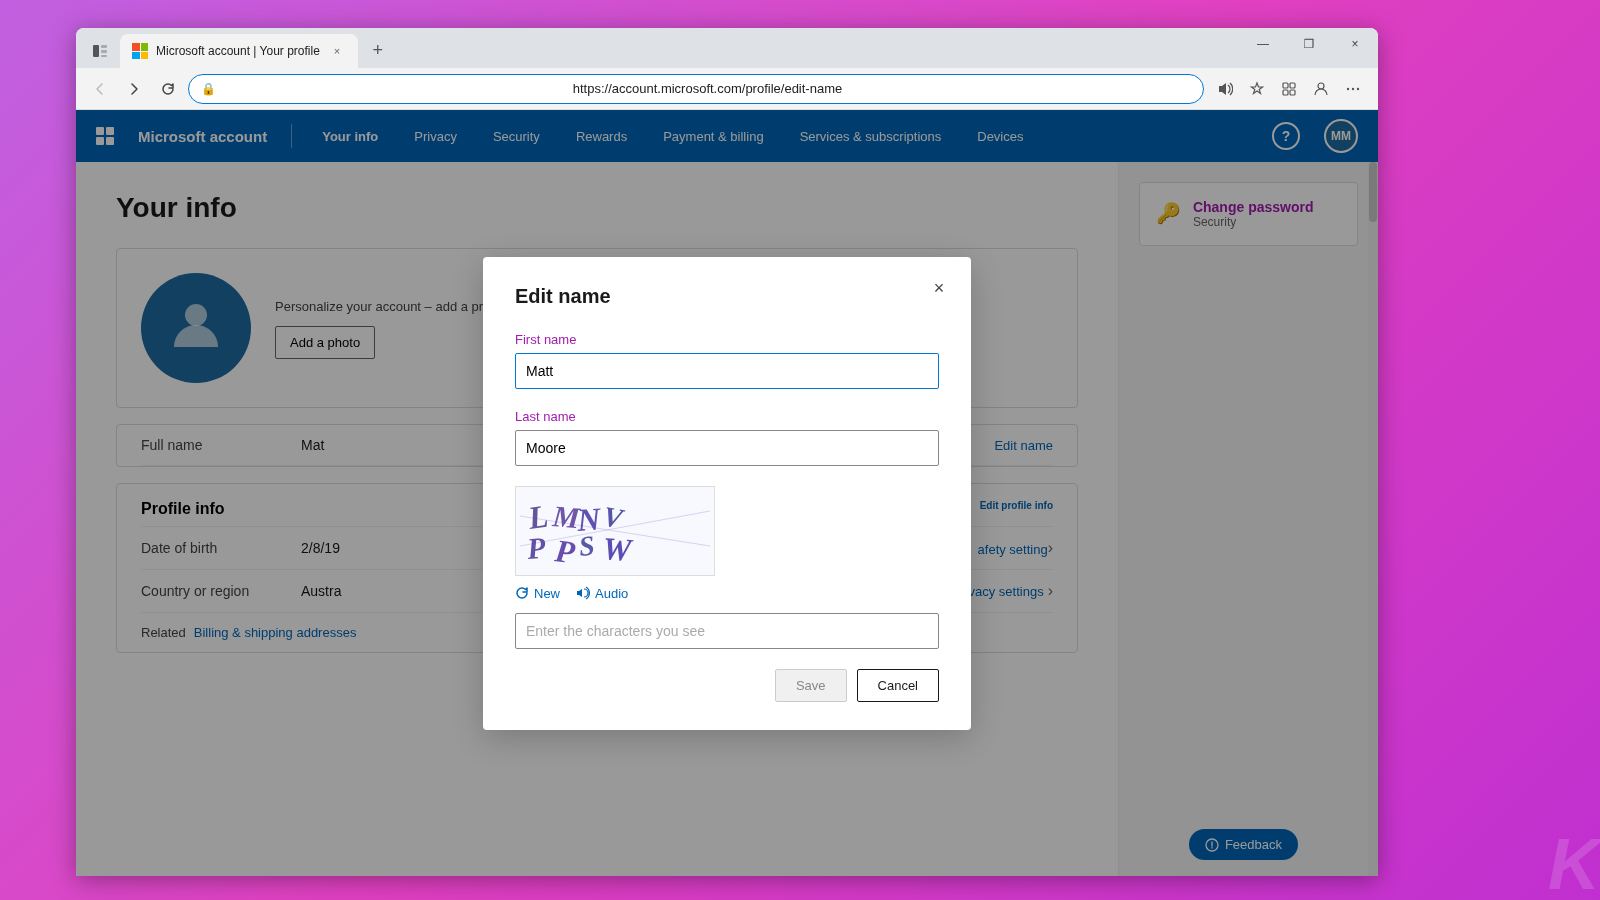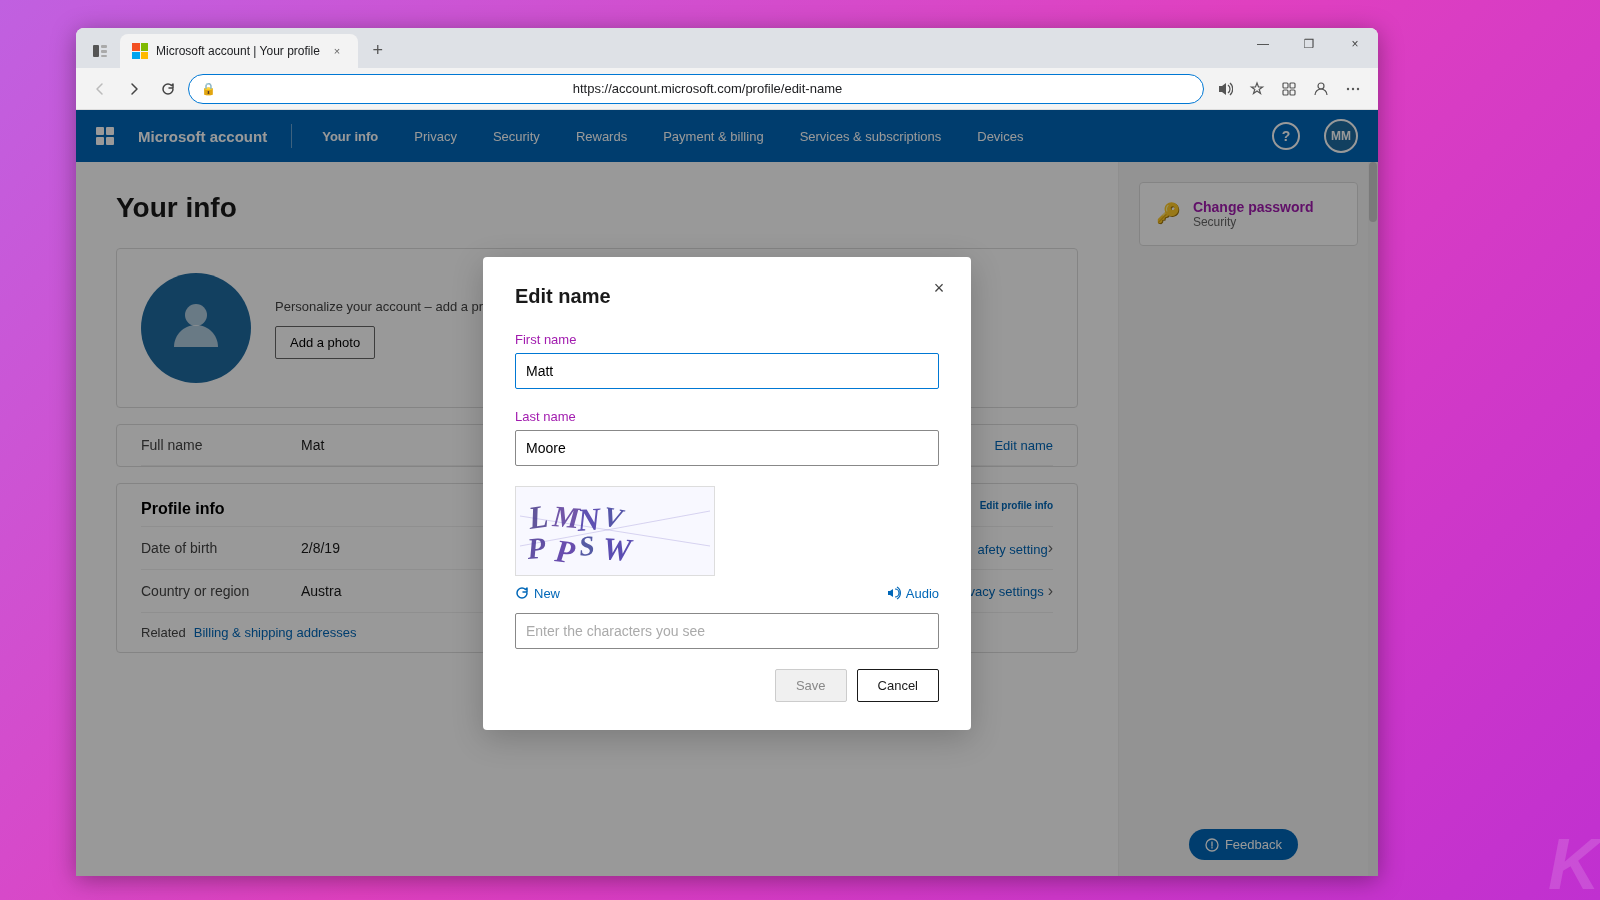--- a/index.html
+++ b/index.html
@@ -524,21 +524,20 @@
       align-items: center;
       justify-content: center;
       margin-bottom: 10px;
       overflow: hidden;
     }
 
     .captcha-actions {
       display: flex;
       gap: 16px;
       margin-bottom: 12px;
-      justify-content: space-between;
     }
     .captcha-action {
       display: flex;
       align-items: center;
       gap: 5px;
       color: #0067b8;
       font-size: 13px;
       cursor: pointer;
       text-decoration: none;
     }

